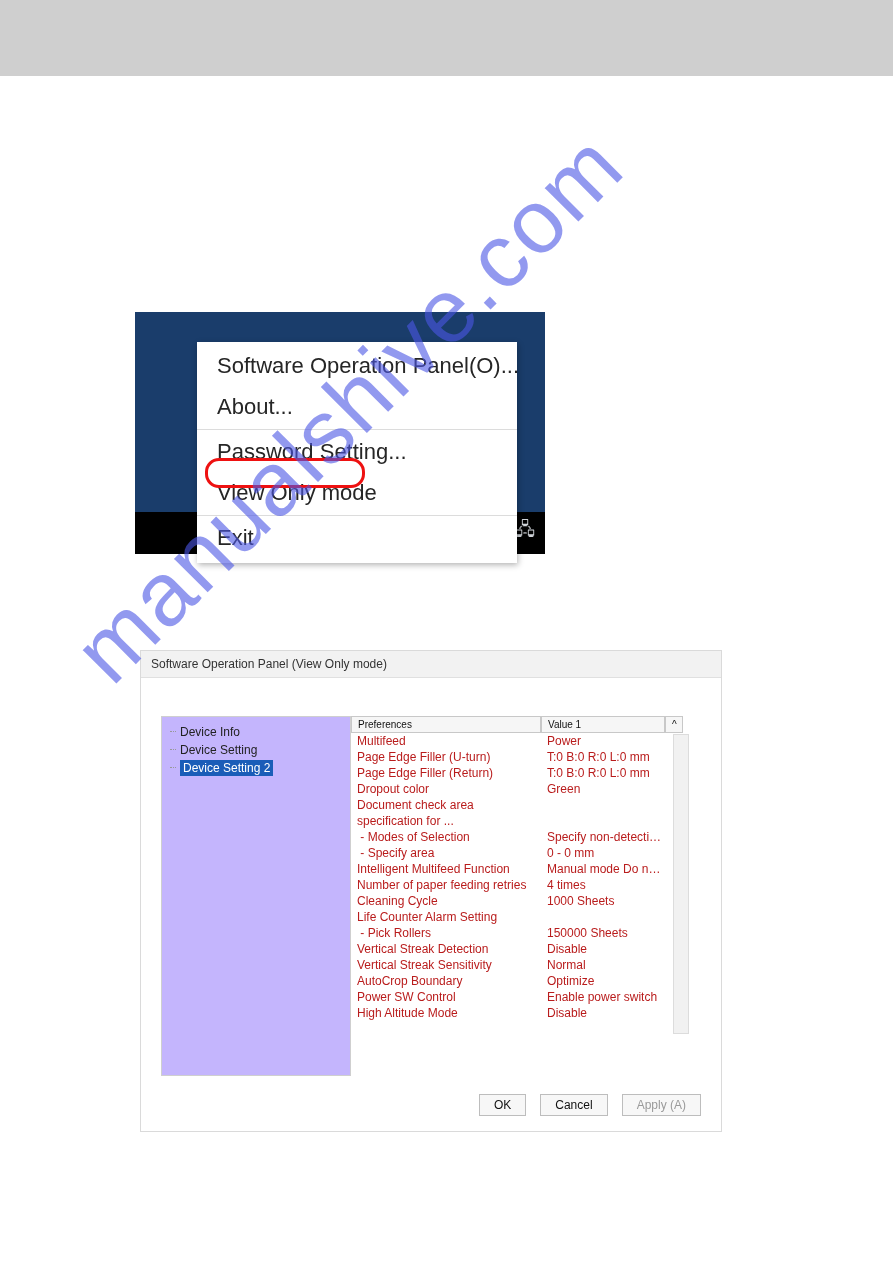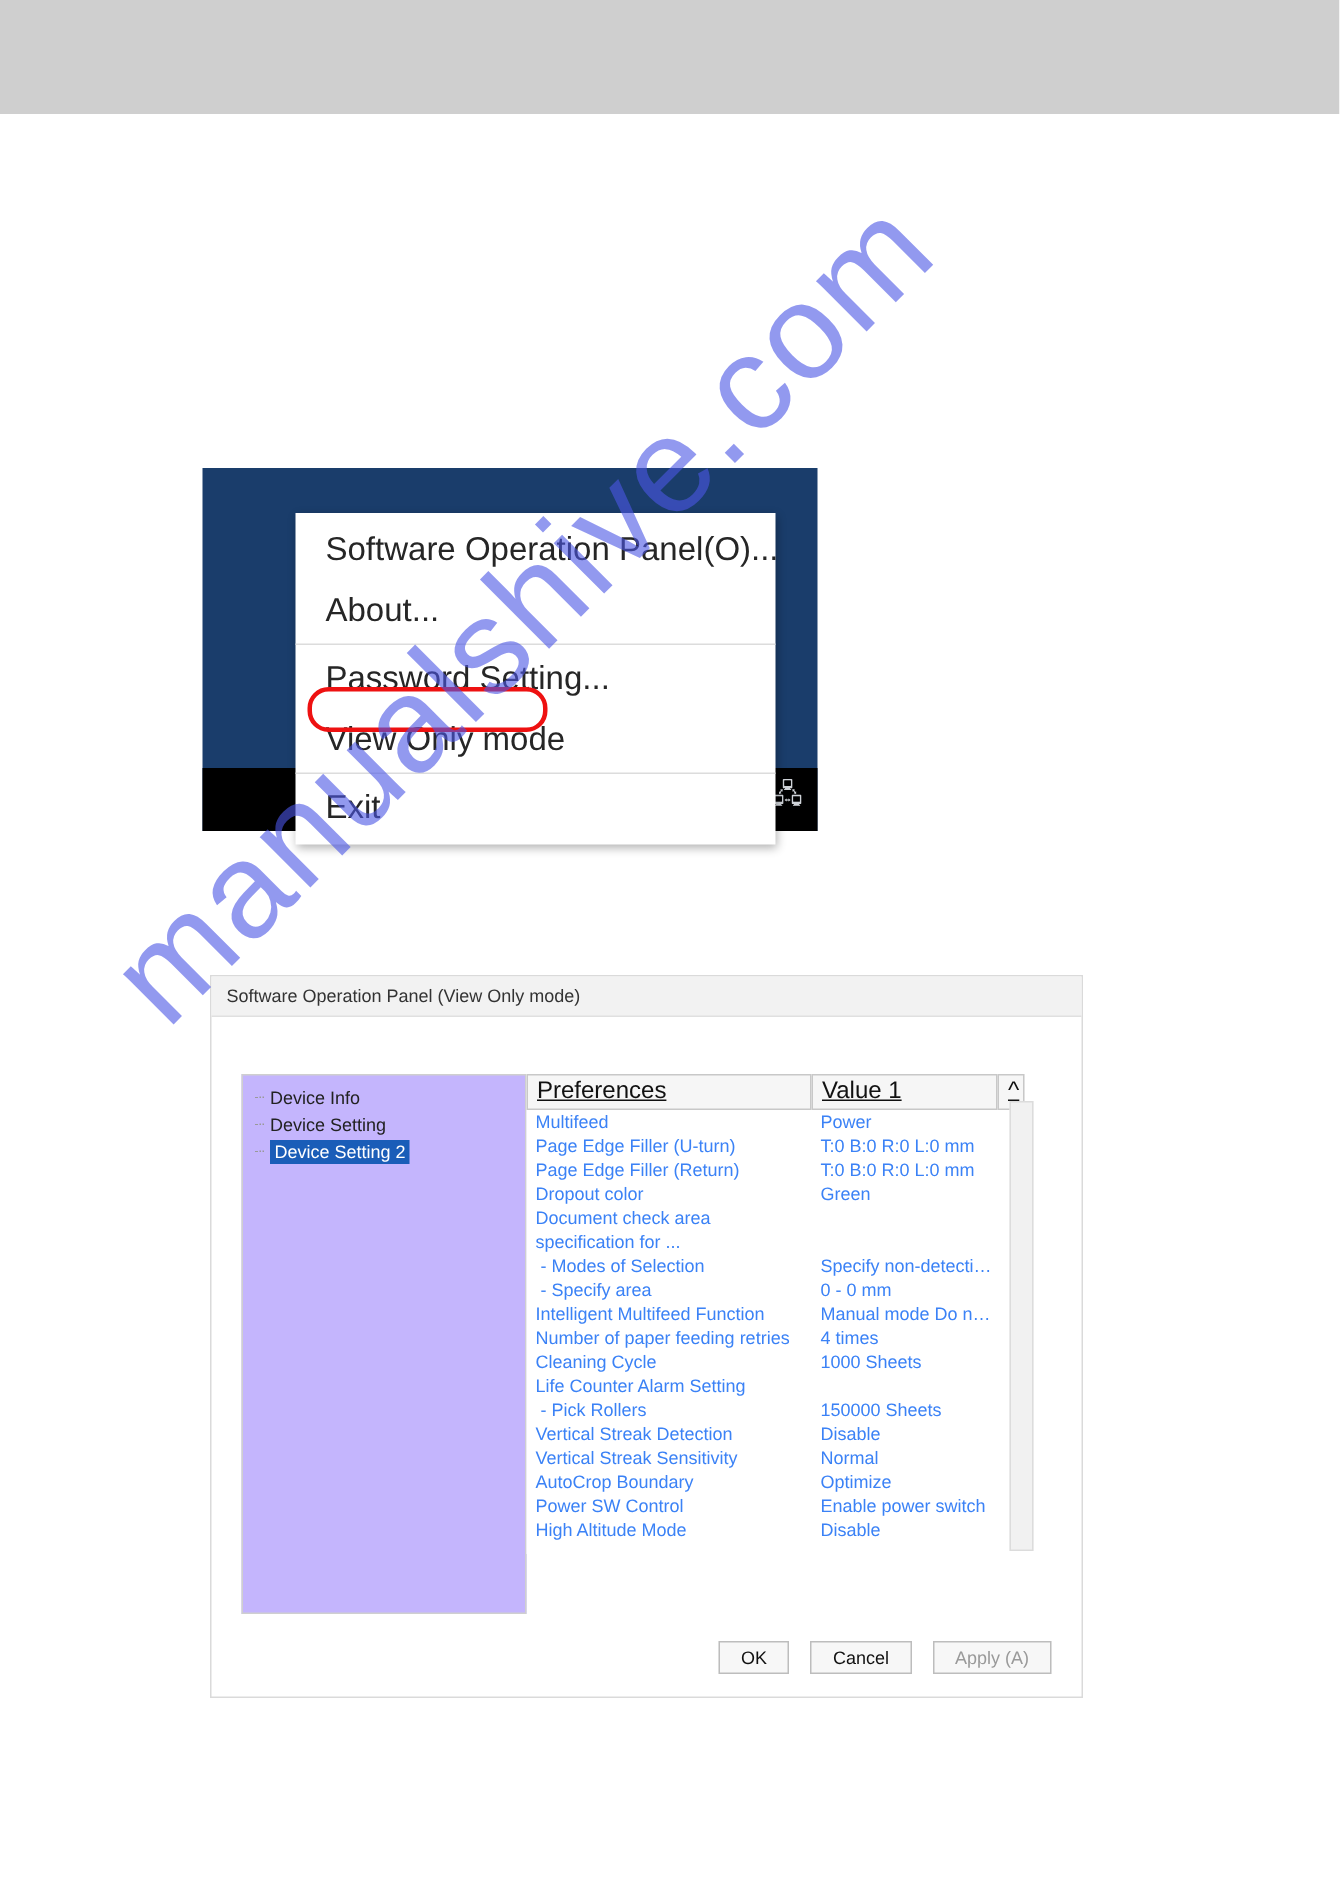--- a/index.html
+++ b/index.html
@@ -148,42 +148,41 @@
   }
   .prefs-pane {
     position: absolute;
     left: 210px; top: 38px;
     width: 338px;
     height: 320px;
     background: #fff;
   }
   .prefs-header {
     display: flex;
-    font-size: 16px;
+    font-size: 10px;
     color: #111;
-    text-decoration: underline;
   }
   .prefs-header > div {
     border: 1px solid #c8c8c8;
     background: #f6f6f6;
     padding: 2px 6px;
     box-sizing: border-box;
   }
   .col-pref { width: 190px; }
   .col-val  { width: 124px; border-left: none; }
   .col-scroll { width: 18px; border-left: none; }
   .prefs-rows {
     height: 300px;
     overflow: hidden;
     position: relative;
   }
   .prow {
     display: flex;
     font-size: 12px;
-    color: #3b82f6;
+    color: #b91c1c;
     line-height: 16px;
   }
   .prow .c1 { width: 190px; padding-left: 6px; box-sizing: border-box; }
   .prow .c2 { width: 124px; padding-left: 6px; box-sizing: border-box; white-space: nowrap; overflow: hidden; text-overflow: ellipsis; }
   .scroll-track {
     position: absolute;
     right: 0; top: 18px;
     width: 16px; height: 300px;
     background: #f1f1f1;
     border: 1px solid #dcdcdc;

